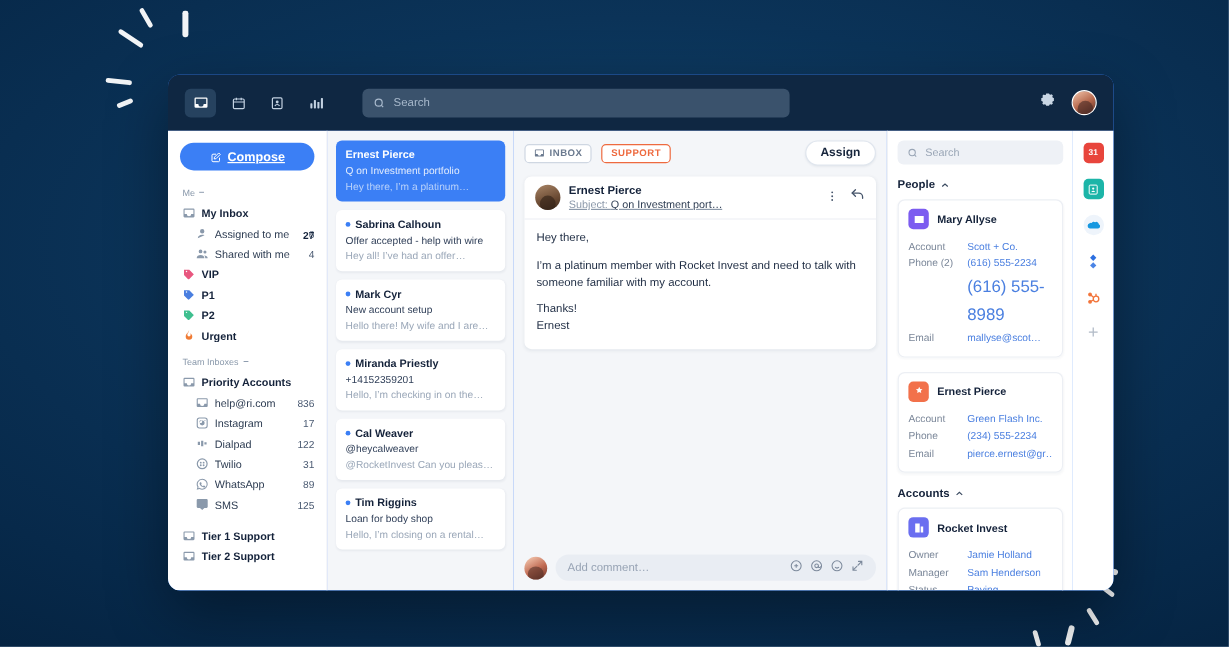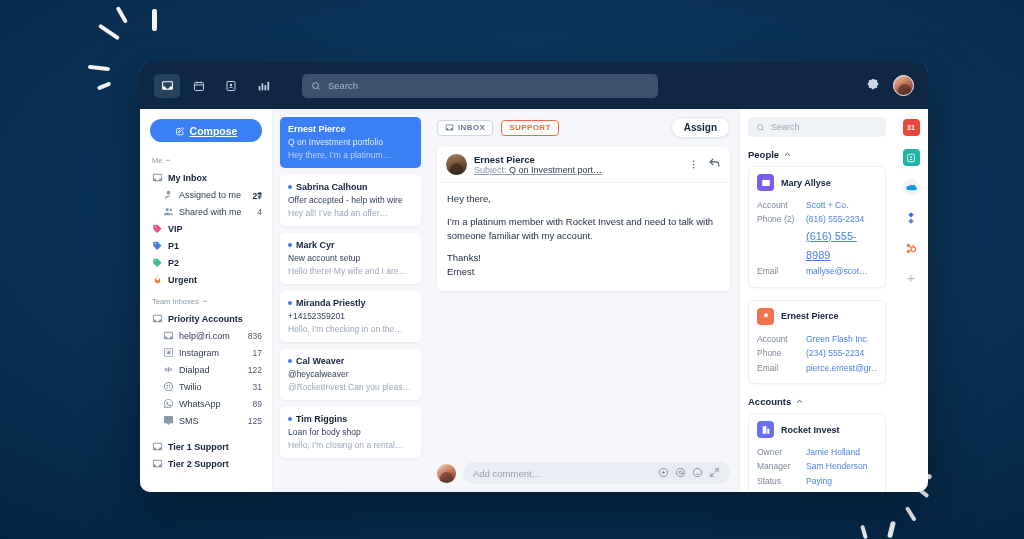--- a/index.html
+++ b/index.html
@@ -179,21 +179,21 @@
   }
   .dcard .chead { display: flex; align-items: center; gap: 7px; margin-bottom: 7px; }
   .sqicon {
     width: 17px; height: 17px; border-radius: 4px; flex: 0 0 17px;
     display: flex; align-items: center; justify-content: center; color: #fff;
   }
   .dcard .cname { font-size: 9px; font-weight: bold; color: #14223a; }
   .drow { display: flex; font-size: 8.5px; line-height: 1.7; }
   .drow .k { width: 49px; flex: 0 0 49px; color: #7b8799; }
   .drow .v { color: #4a7fe0; white-space: nowrap; overflow: hidden; }
-  .dindent { padding-left: 49px; font-size: 11px; line-height: 1.7; color: #4a7fe0; text-decoration: underline; }
+  .dindent { padding-left: 49px; font-size: 14px; line-height: 1.7; color: #4a7fe0; }
 
   
   .rail {
     width: 34px; flex: 0 0 34px; background: #fff; padding-top: 10px;
     display: flex; flex-direction: column; align-items: center; gap: 13px;
   }
   .railicon {
     width: 17px; height: 17px; border-radius: 4px;
     display: flex; align-items: center; justify-content: center;
     color: #fff; font-size: 8px; font-weight: bold;

